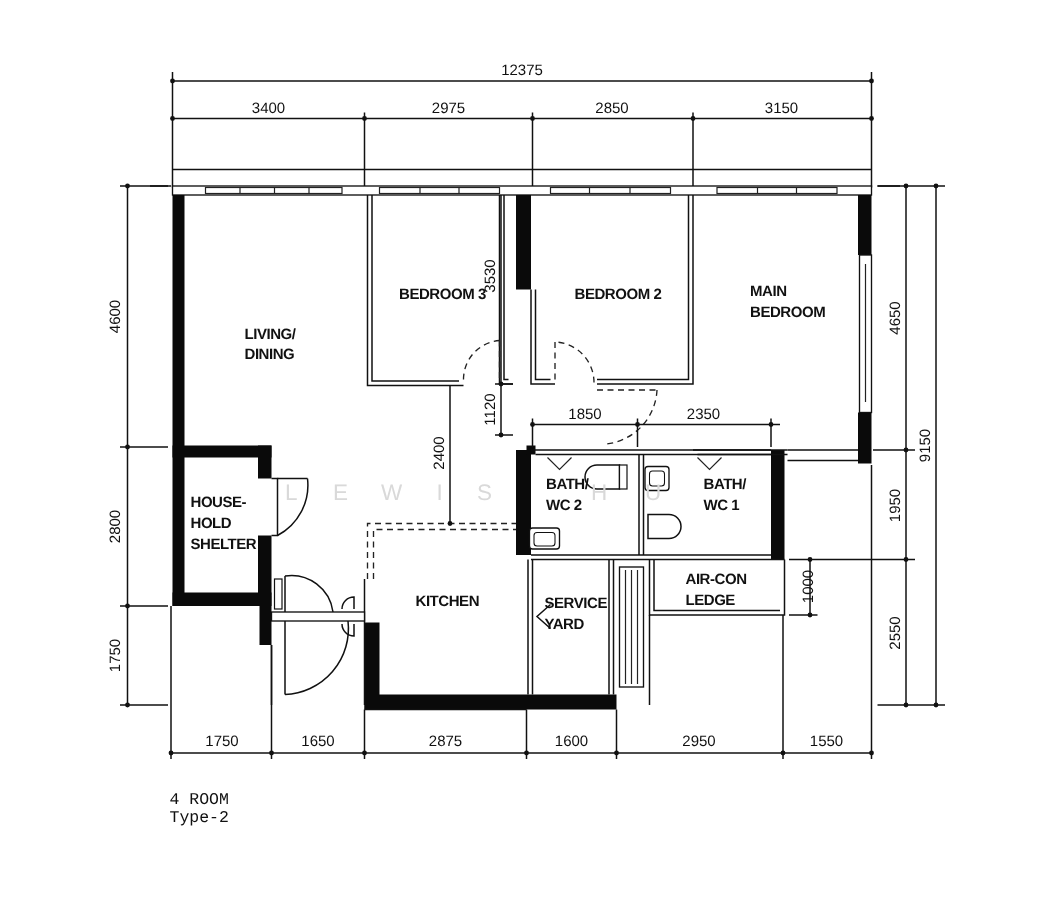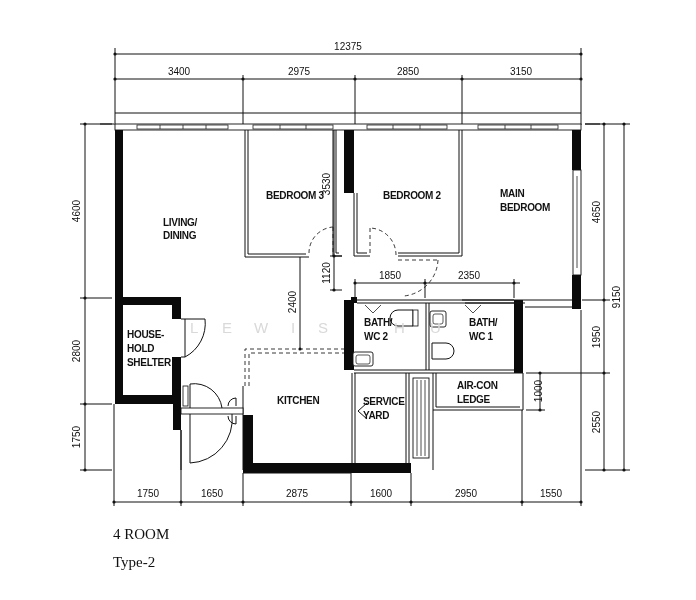--- a/index.html
+++ b/index.html
@@ -1,21 +1,21 @@
 <!DOCTYPE html>
 <html><head>
   <meta charset="utf-8">
   <style>
     html, body { margin: 0; padding: 0; background: #ffffff; }
     body { width: 696px; height: 600px; position: relative; overflow: hidden; font-family: "Liberation Sans", sans-serif; }
     svg { position: absolute; left: 0; top: 0; }
     .dim { font-family: "Liberation Sans", sans-serif; font-size: 10px; fill: #111; }
     .room { font-family: "Liberation Sans", sans-serif; font-size: 10px; font-weight: bold; fill: #111; letter-spacing: -0.3px; }
     .wm { font-family: "Liberation Sans", sans-serif; font-size: 15px; fill: #d9d9d9; letter-spacing: 0px; }
-    .caption { position: absolute; left: 113px; font-family: Liberation Serif, serif; font-size: 15px; color: #111; line-height: 12px; }
+    .caption { position: absolute; left: 113px; font-family: Liberation Mono, monospace; font-size: 11px; color: #111; line-height: 12px; }
     .ln { stroke: #111; stroke-width: 1; fill: none; }
     .thin { stroke: #222; stroke-width: 0.8; fill: none; }
     .dash { stroke: #222; stroke-width: 0.9; fill: none; stroke-dasharray: 4 3; }
     .wall { fill: #0a0a0a; }
     .tick { fill: #111; }
   </style>
 </head>
 <body>
 
 <svg width="696" height="600" viewBox="0 0 696 600" xmlns="http://www.w3.org/2000/svg">
@@ -301,13 +301,13 @@
       <tspan x="363" dy="14">YARD</tspan>
     </text>
     <text class="room" x="457" y="389">
       <tspan x="457">AIR-CON</tspan>
       <tspan x="457" dy="14">LEDGE</tspan>
     </text>
   </g>
 </svg>
 
 <div class="caption" style="top:528px;">4 ROOM</div>
-<div class="caption" style="top:556px;text-align:center;">Type-2</div>
+<div class="caption" style="top:540px;text-align:center;">Type-2</div>
 
 </body></html>

